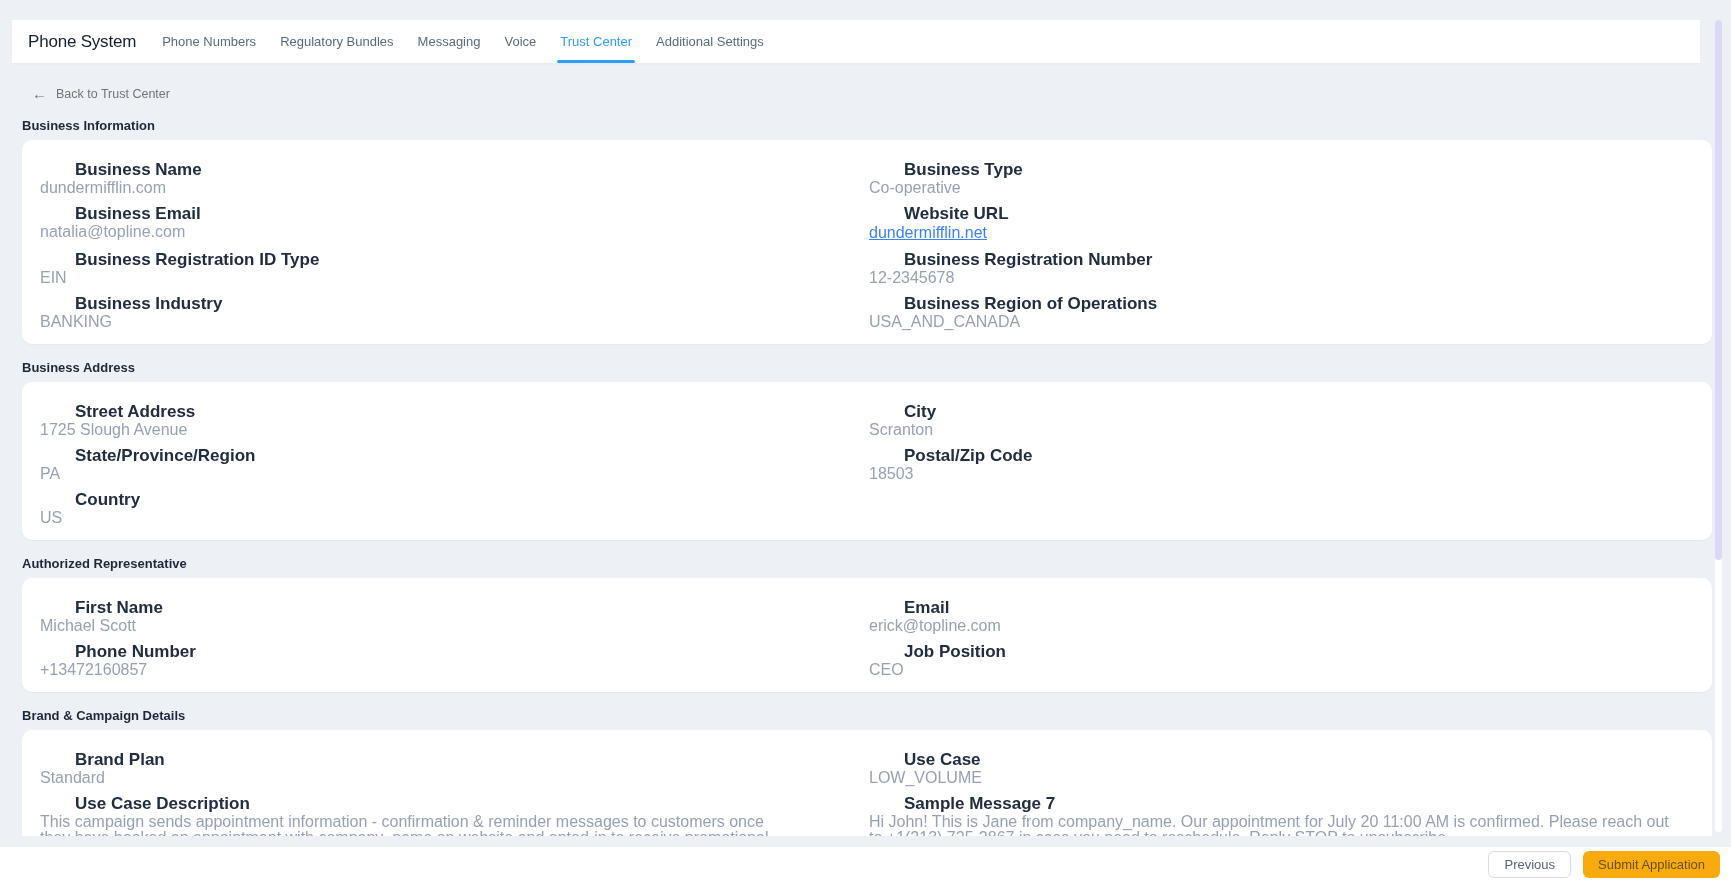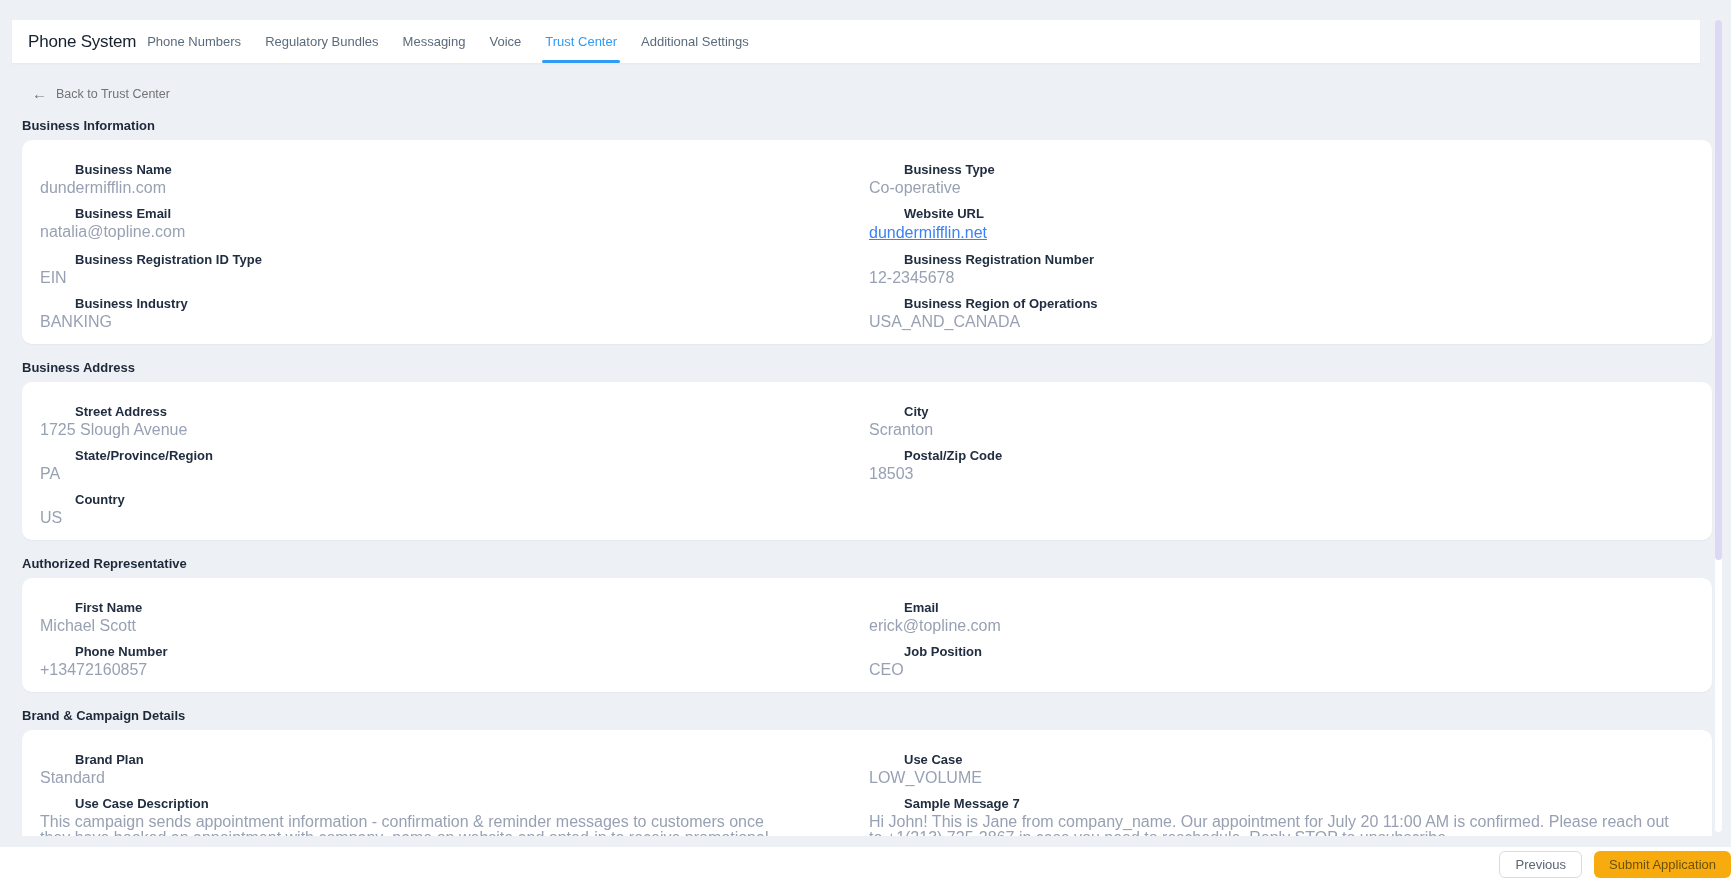--- a/index.html
+++ b/index.html
@@ -31,21 +31,21 @@
     align-self: center;
     font-size: 17px;
     font-weight: 500;
     color: #16202e;
     letter-spacing: -0.2px;
     padding-left: 16px;
     white-space: nowrap;
   }
   .tabs {
     display: flex;
-    margin-left: 11px;
+    margin-left: 26px;
     gap: 24px;
     align-items: stretch;
   }
   .tab {
     position: relative;
     display: flex;
     align-items: center;
     font-size: 13px;
     color: #5b6b7c;
     cursor: pointer;
@@ -95,21 +95,21 @@
     padding: 22px 18px 14px 18px;
     box-shadow: 0 1px 2px rgba(16,24,40,0.04);
   }
   .grid {
     display: grid;
     grid-template-columns: 829px 1fr;
     row-gap: 10px;
   }
   .field { min-height: 34px; }
   .f-label {
-    font-size: 13px;
+    font-size: 17px;
     font-weight: 700;
     line-height: 16px;
     color: #212d40;
     margin-bottom: 2px;
     padding-left: 35px;
   }
   .f-value {
     font-size: 16px;
     line-height: 16px;
     color: #98a1b3;
@@ -127,20 +127,21 @@
   .footer {
     position: absolute;
     left: 0; right: 0; bottom: 0;
     height: 36px;
     background: #ffffff;
     border-top: 1px solid #edf0f4;
     display: flex;
     align-items: center;
     justify-content: flex-end;
     gap: 12px;
+    padding-right: 11px;
     z-index: 5;
     margin-top: 13px;
   }
   .btn {
     height: 27px;
     padding: 0 15px;
     border-radius: 6px;
     font-size: 13px;
     font-family: "Liberation Sans", sans-serif;
     display: inline-flex;

